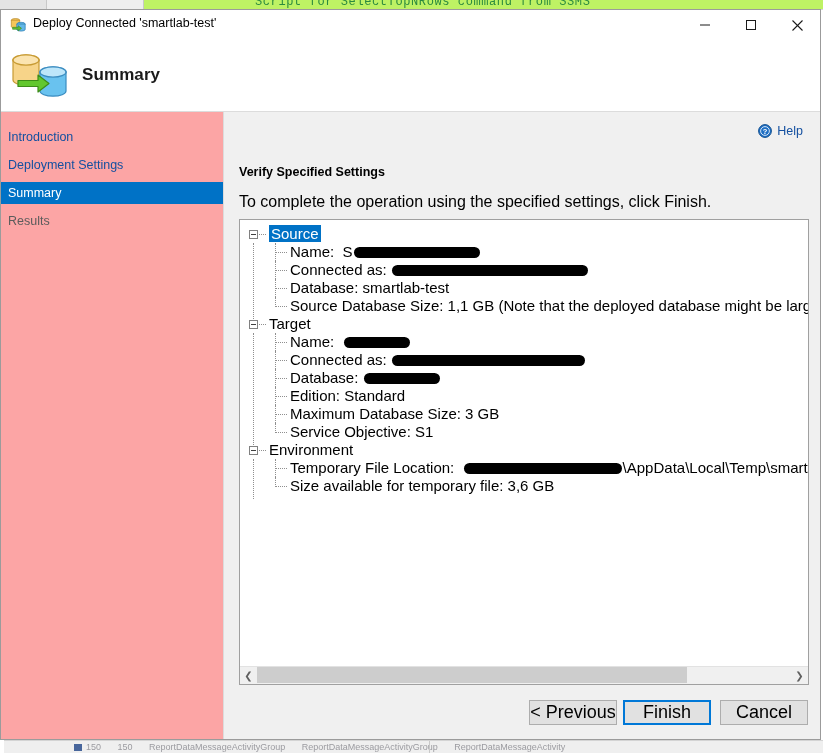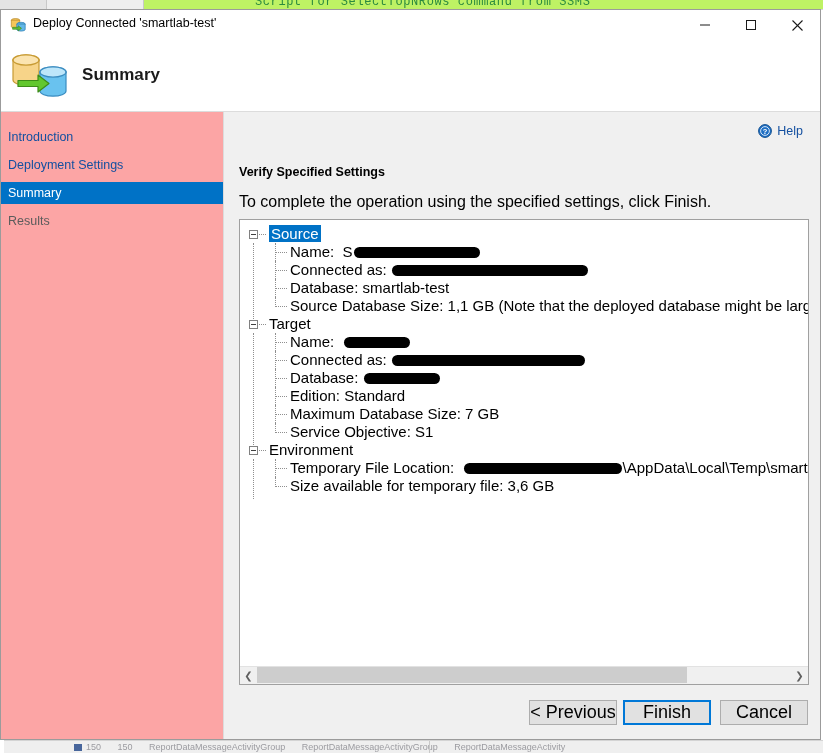--- a/index.html
+++ b/index.html
@@ -515,21 +515,21 @@
             <span class="redact" style="width:76px"></span>
           </div>
           <div class="tnode child">
             <span class="elbow"></span>
             <span class="childtrunk" style="top:0;height:18px;"></span>
             <span>Edition: Standard</span>
           </div>
           <div class="tnode child">
             <span class="elbow"></span>
             <span class="childtrunk" style="top:0;height:18px;"></span>
-            <span>Maximum Database Size: 7 GB</span>
+            <span>Maximum Database Size: 3 GB</span>
           </div>
           <div class="tnode child">
             <span class="elbow last"></span>
             <span>Service Objective: S1</span>
           </div>
 
           <div class="tnode root">
             <span class="expander"></span>
             <span class="hstub"></span>
             <span>Environment</span>

